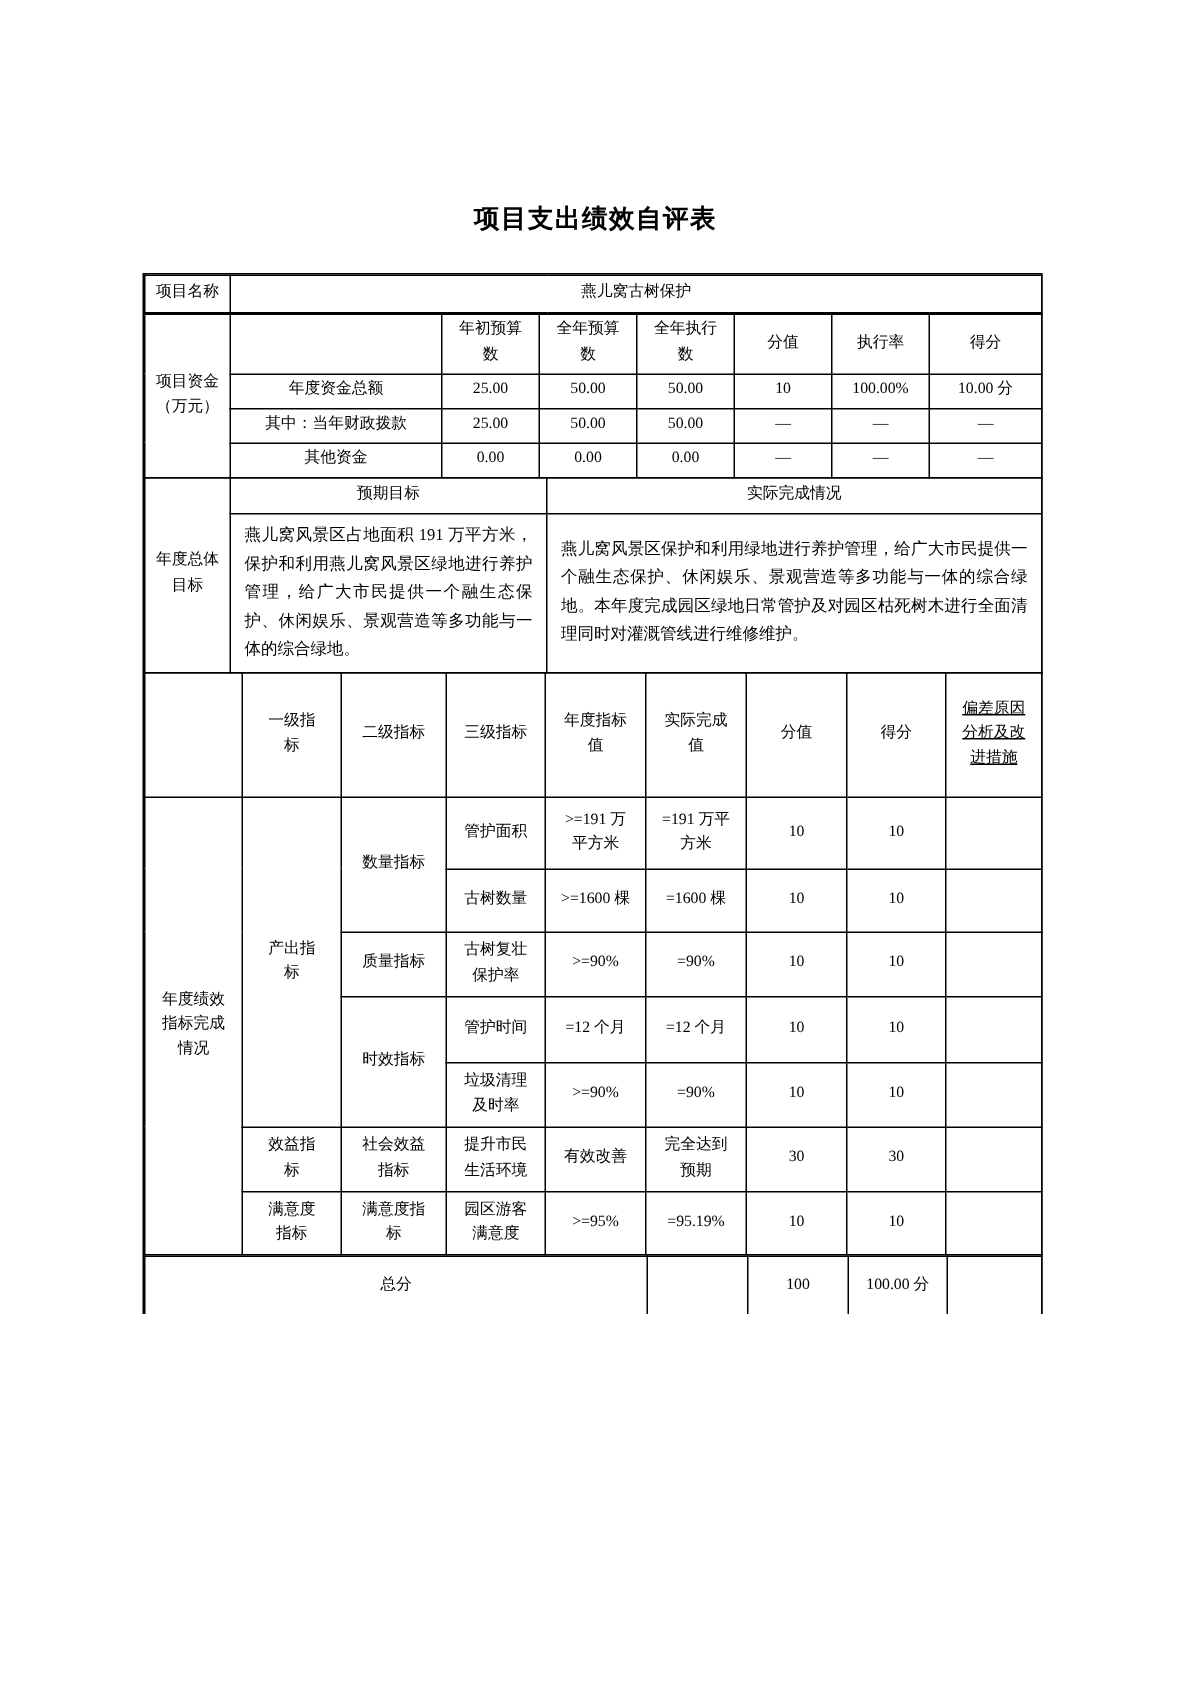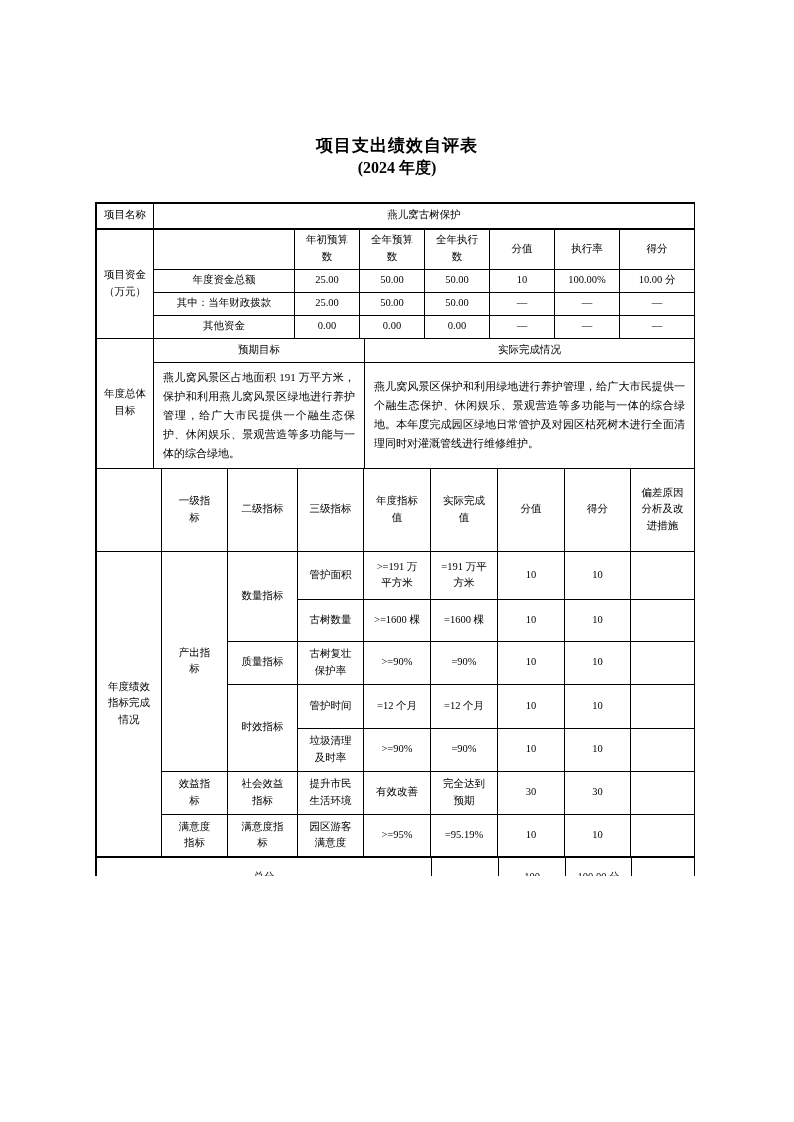--- a/index.html
+++ b/index.html
@@ -21,21 +21,20 @@
     letter-spacing: 1px; line-height: 22px;
   }
   .doc-subtitle {
     position: absolute; top: 157px; left: 0; width: 100%;
     text-align: center; font-size: 16px; font-weight: bold;
     line-height: 22px;
   }
   .tbl-wrap {
     position: absolute; left: 95px; top: 182px; width: 598px;
     border: 1px solid #000;
-    margin-top: 20px;
   }
   table {
     border-collapse: collapse;
     table-layout: fixed;
     width: 598px;
   }
   .tbl-wrap table + table { margin-top: -1px; }
   .tbl-wrap table.t-total { margin-top: 0; } 
   td {
     border: 1px solid #000;
@@ -48,40 +47,39 @@
     word-break: break-all;
   }
   tr.tb td { border-bottom-width: 2px; }
   .h25 { height: 25px; } .h40 { height: 40px; } .h23 { height: 23px; }
   .h24 { height: 24px; } .h100 { height: 100px; } .h65 { height: 65px; }
   .h48 { height: 48px; } .h42 { height: 42px; } .h43 { height: 43px; }
   .h44 { height: 44px; } .h41 { height: 41px; }
   td.lbl { padding: 1px 6px; }
   td.lbl-wide { padding: 1px 10px; border-radius: 12px; }
   td.pad8 { padding: 1px 8px; }
-  td.pad9 { padding: 16px 9px; }
+  td.pad9 { padding: 16px 9px; text-decoration: underline; }
   td.pad12 { padding: 1px 12px; }
   td.goal-cell {
     text-align: justify;
     padding: 5px 9px;
     font-size: 11px;
     line-height: 19px;
   }
   .pagenum {
     position: absolute; top: 1037px; left: 0; width: 100%;
     text-align: center; font-size: 16px;
   }
 </style>
 </head>
 <body>
 
 <div class="page">
 
   <div class="doc-title">项目支出绩效自评表</div>
-  <div class="doc-subtitle">(2024 年度)</div>
 
   <div class="tbl-wrap">
 
     <table class="t-head">
       <colgroup>
           <col style="width:57px">
           <col style="width:211px">
           <col style="width:67px">
           <col style="width:263px">
         </colgroup>

